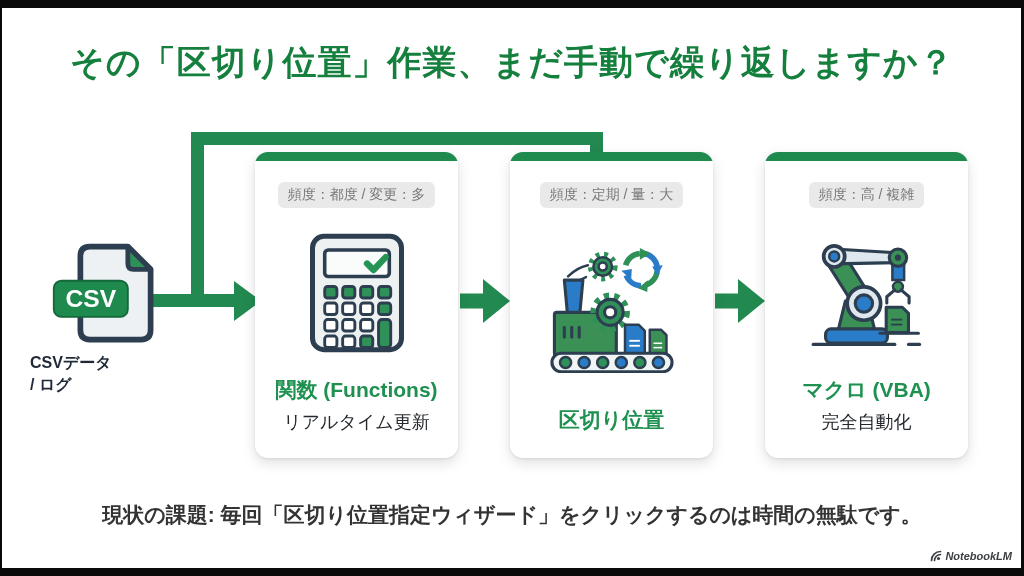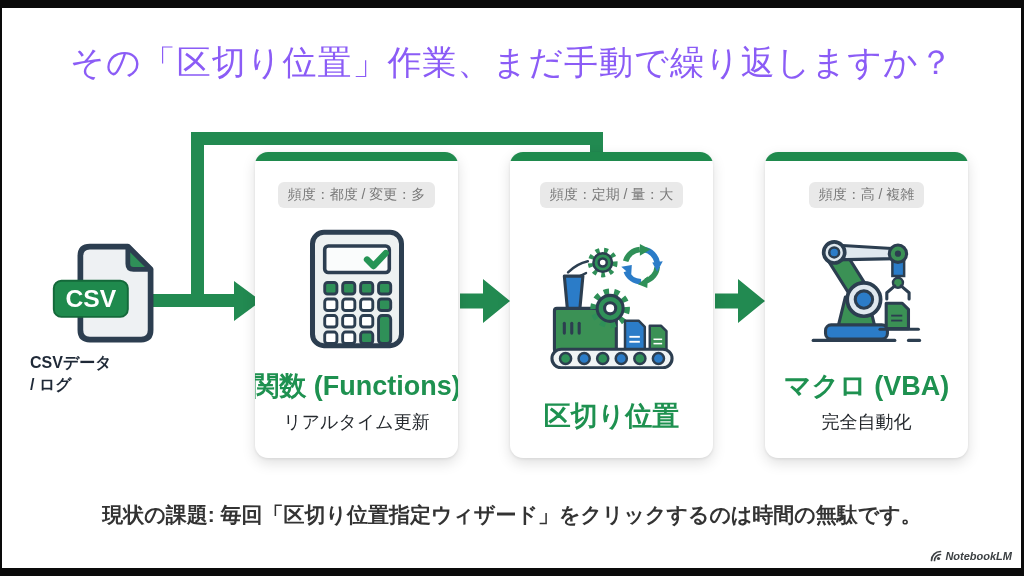--- a/index.html
+++ b/index.html
@@ -3,22 +3,22 @@
 <meta charset="utf-8">
 <style>
   * { margin: 0; padding: 0; box-sizing: border-box; }
   html, body { width: 1024px; height: 576px; background: #0a0a0a; overflow: hidden; }
   body { font-family: "Liberation Sans", "DejaVu Sans", sans-serif; }
   .stage { position: relative; width: 1024px; height: 576px; background: #0a0a0a; }
   .frame { position: absolute; left: 2px; top: 8px; width: 1019px; height: 560px; background: #ffffff; }
 
   .page-title {
     position: absolute; left: 0; top: 40px; width: 1024px;
-    text-align: center; font-size: 34px; font-weight: normal;
-    color: #8b5cf6; letter-spacing: 1px;
+    text-align: center; font-size: 34px; font-weight: bold;
+    color: #15803d; letter-spacing: 1px;
   }
 
   
   .conn { position: absolute; background: #228a51; z-index: 1; }
   .conn-top { left: 191px; top: 132px; width: 412px; height: 13px; }
   .conn-left { left: 191px; top: 132px; width: 13px; height: 175px; }
   .conn-stub { left: 590px; top: 132px; width: 13px; height: 32px; }
 
   
   .csv-icon-wrap { position: absolute; left: 50px; top: 242px; width: 112px; height: 106px; z-index: 2; }
@@ -48,21 +48,21 @@
     content: ""; position: absolute; left: 0; top: 0; width: 100%; height: 9px; background: #1f8a4d;
   }
   .card.c1 { left: 255px; }
   .card.c2 { left: 510px; }
   .card.c3 { left: 765px; }
   .badge {
     background: #e9e9e9; color: #787878; font-size: 14px; font-weight: 500;
     padding: 4px 10px; border-radius: 6px; white-space: nowrap; margin-bottom: 10px;
   }
   .icon-wrap { flex: 1; display: flex; align-items: center; justify-content: center; width: 100%; }
-  .card-title { color: #1e9150; font-size: 27px; font-weight: bold; margin-top: 8px; white-space: nowrap; }
+  .card-title { color: #1e9150; font-size: 21px; font-weight: bold; margin-top: 8px; white-space: nowrap; }
   .card-subtitle { color: #25292e; font-size: 18px; font-weight: 500; margin-top: 6px; white-space: nowrap; }
 
   .footer-note {
     position: absolute; left: 0; top: 501px; width: 1024px; text-align: center;
     font-size: 21px; font-weight: 600; color: #333333;
   }
 
   .watermark {
     position: absolute; right: 12px; top: 550px; display: flex; align-items: center; gap: 3px;
     color: #3c4043; font-size: 11px; font-weight: bold; z-index: 3; font-style: italic;

